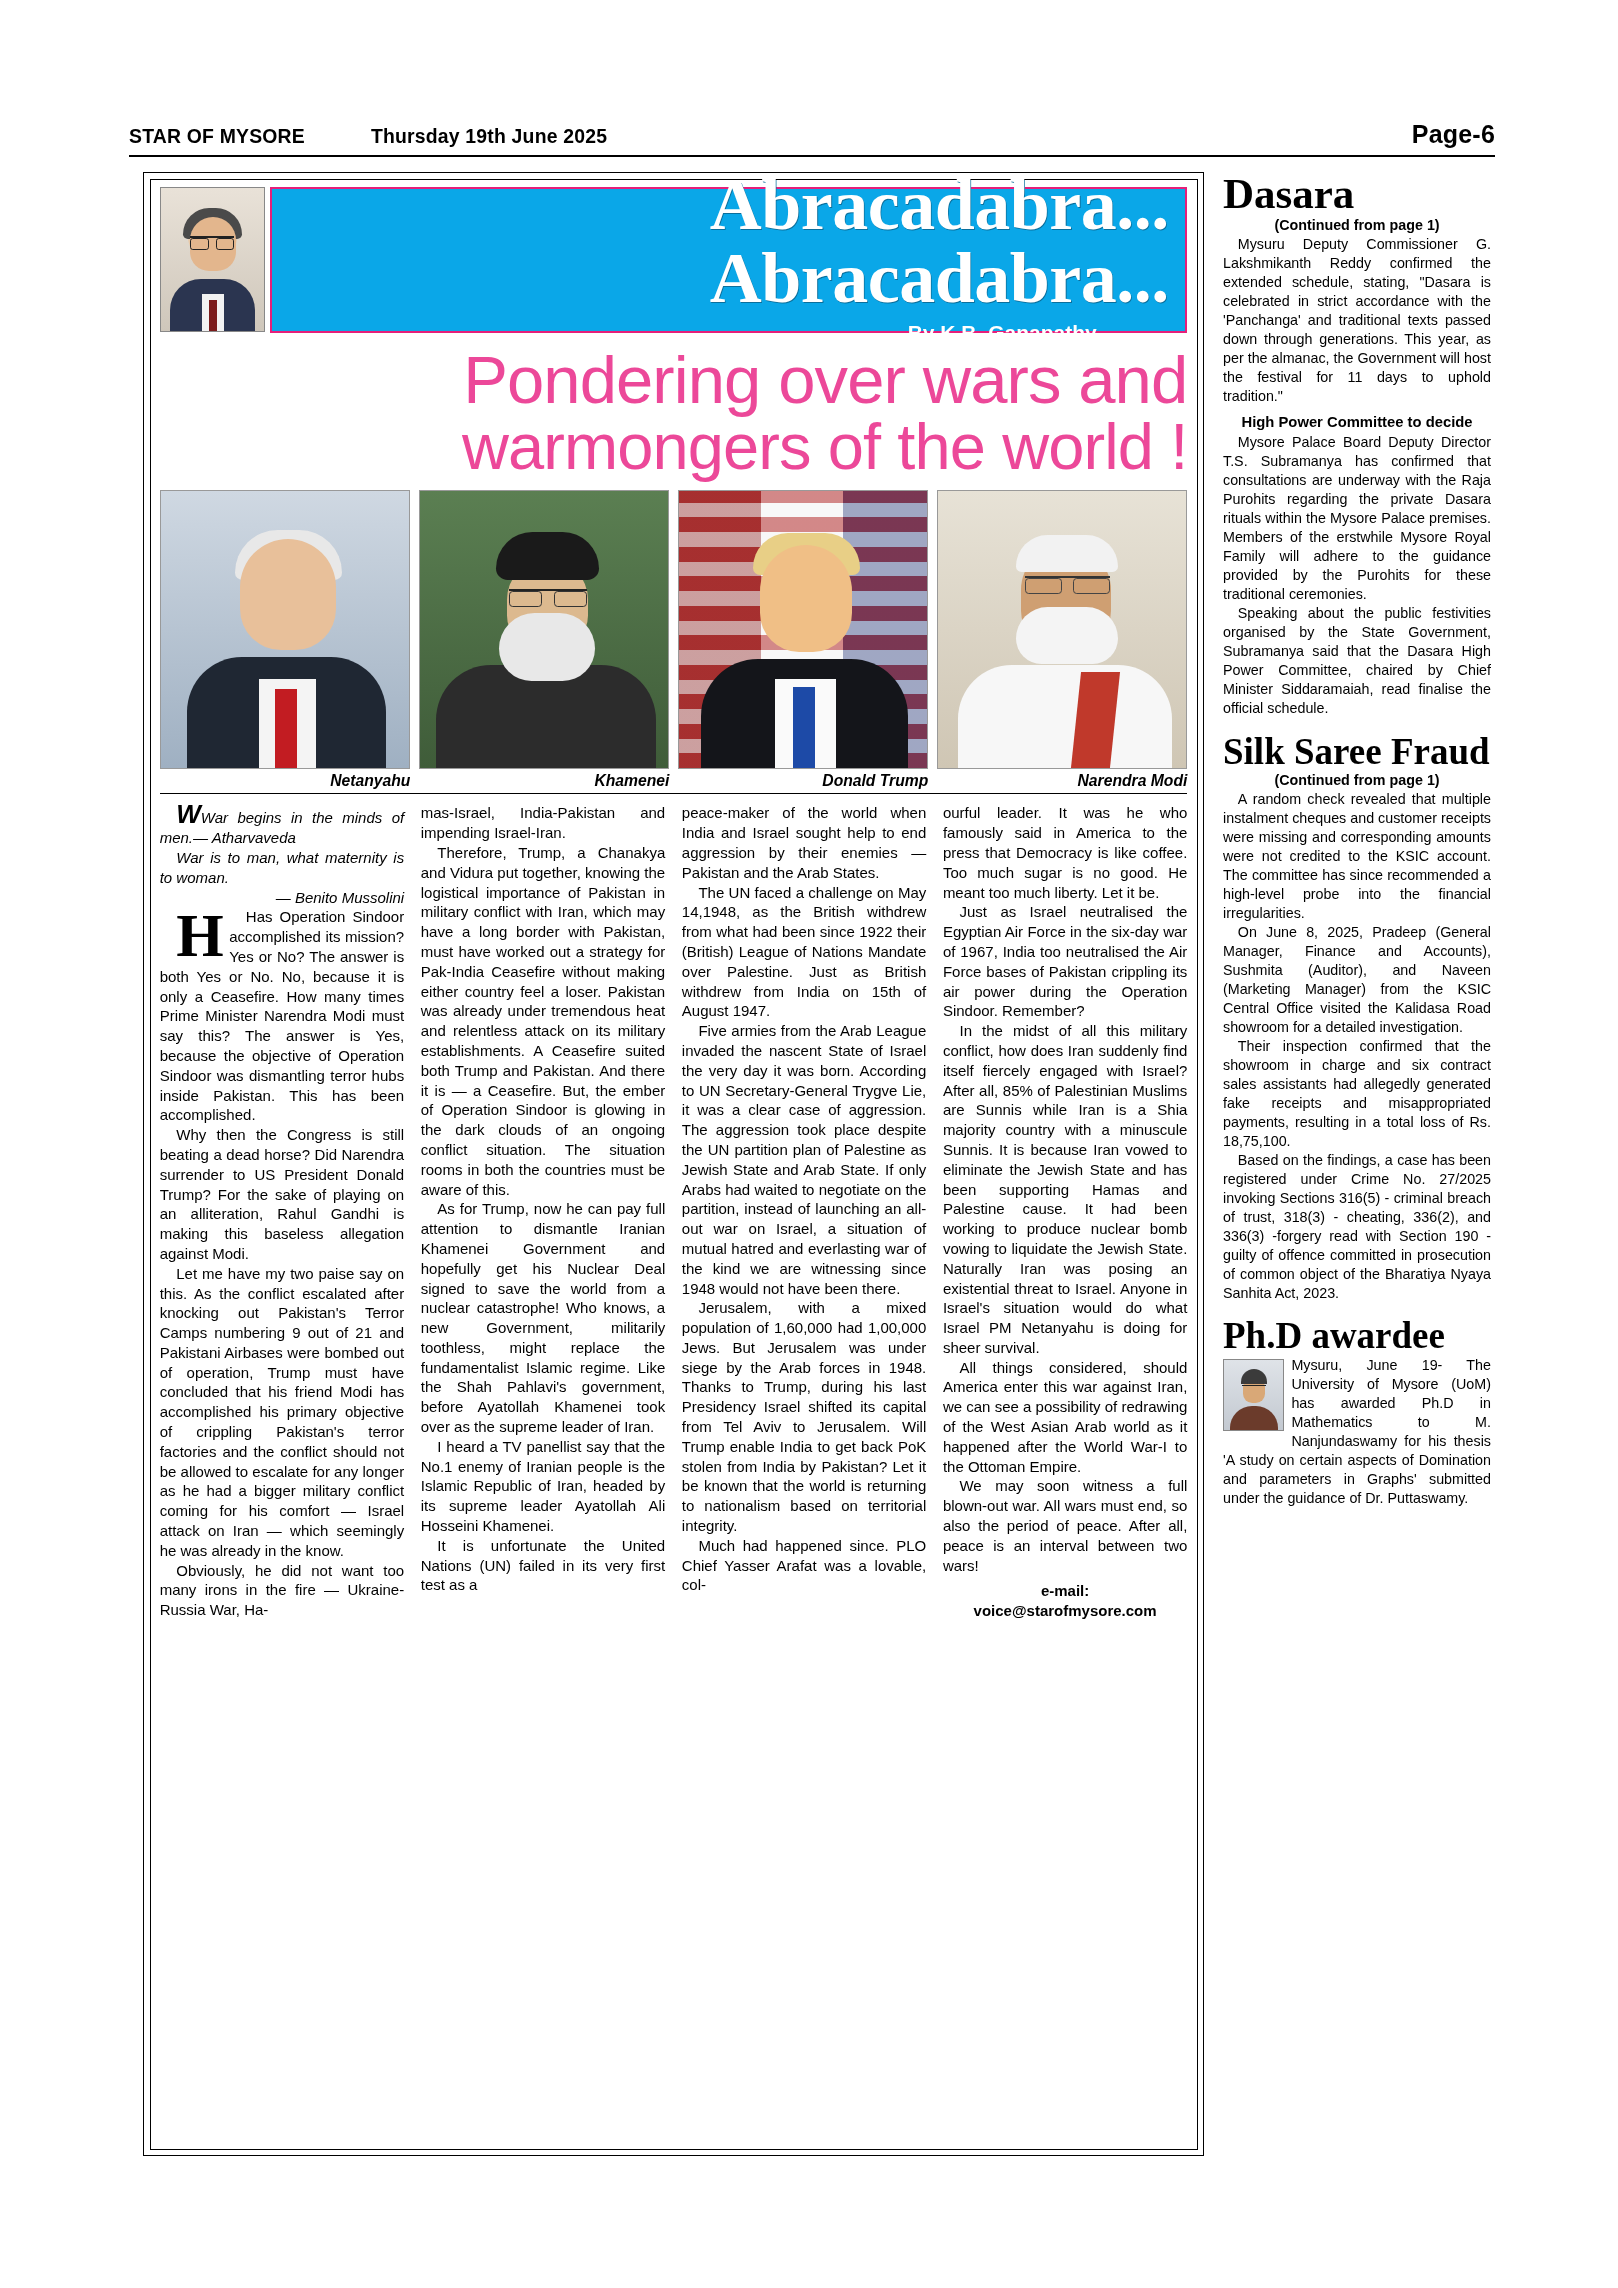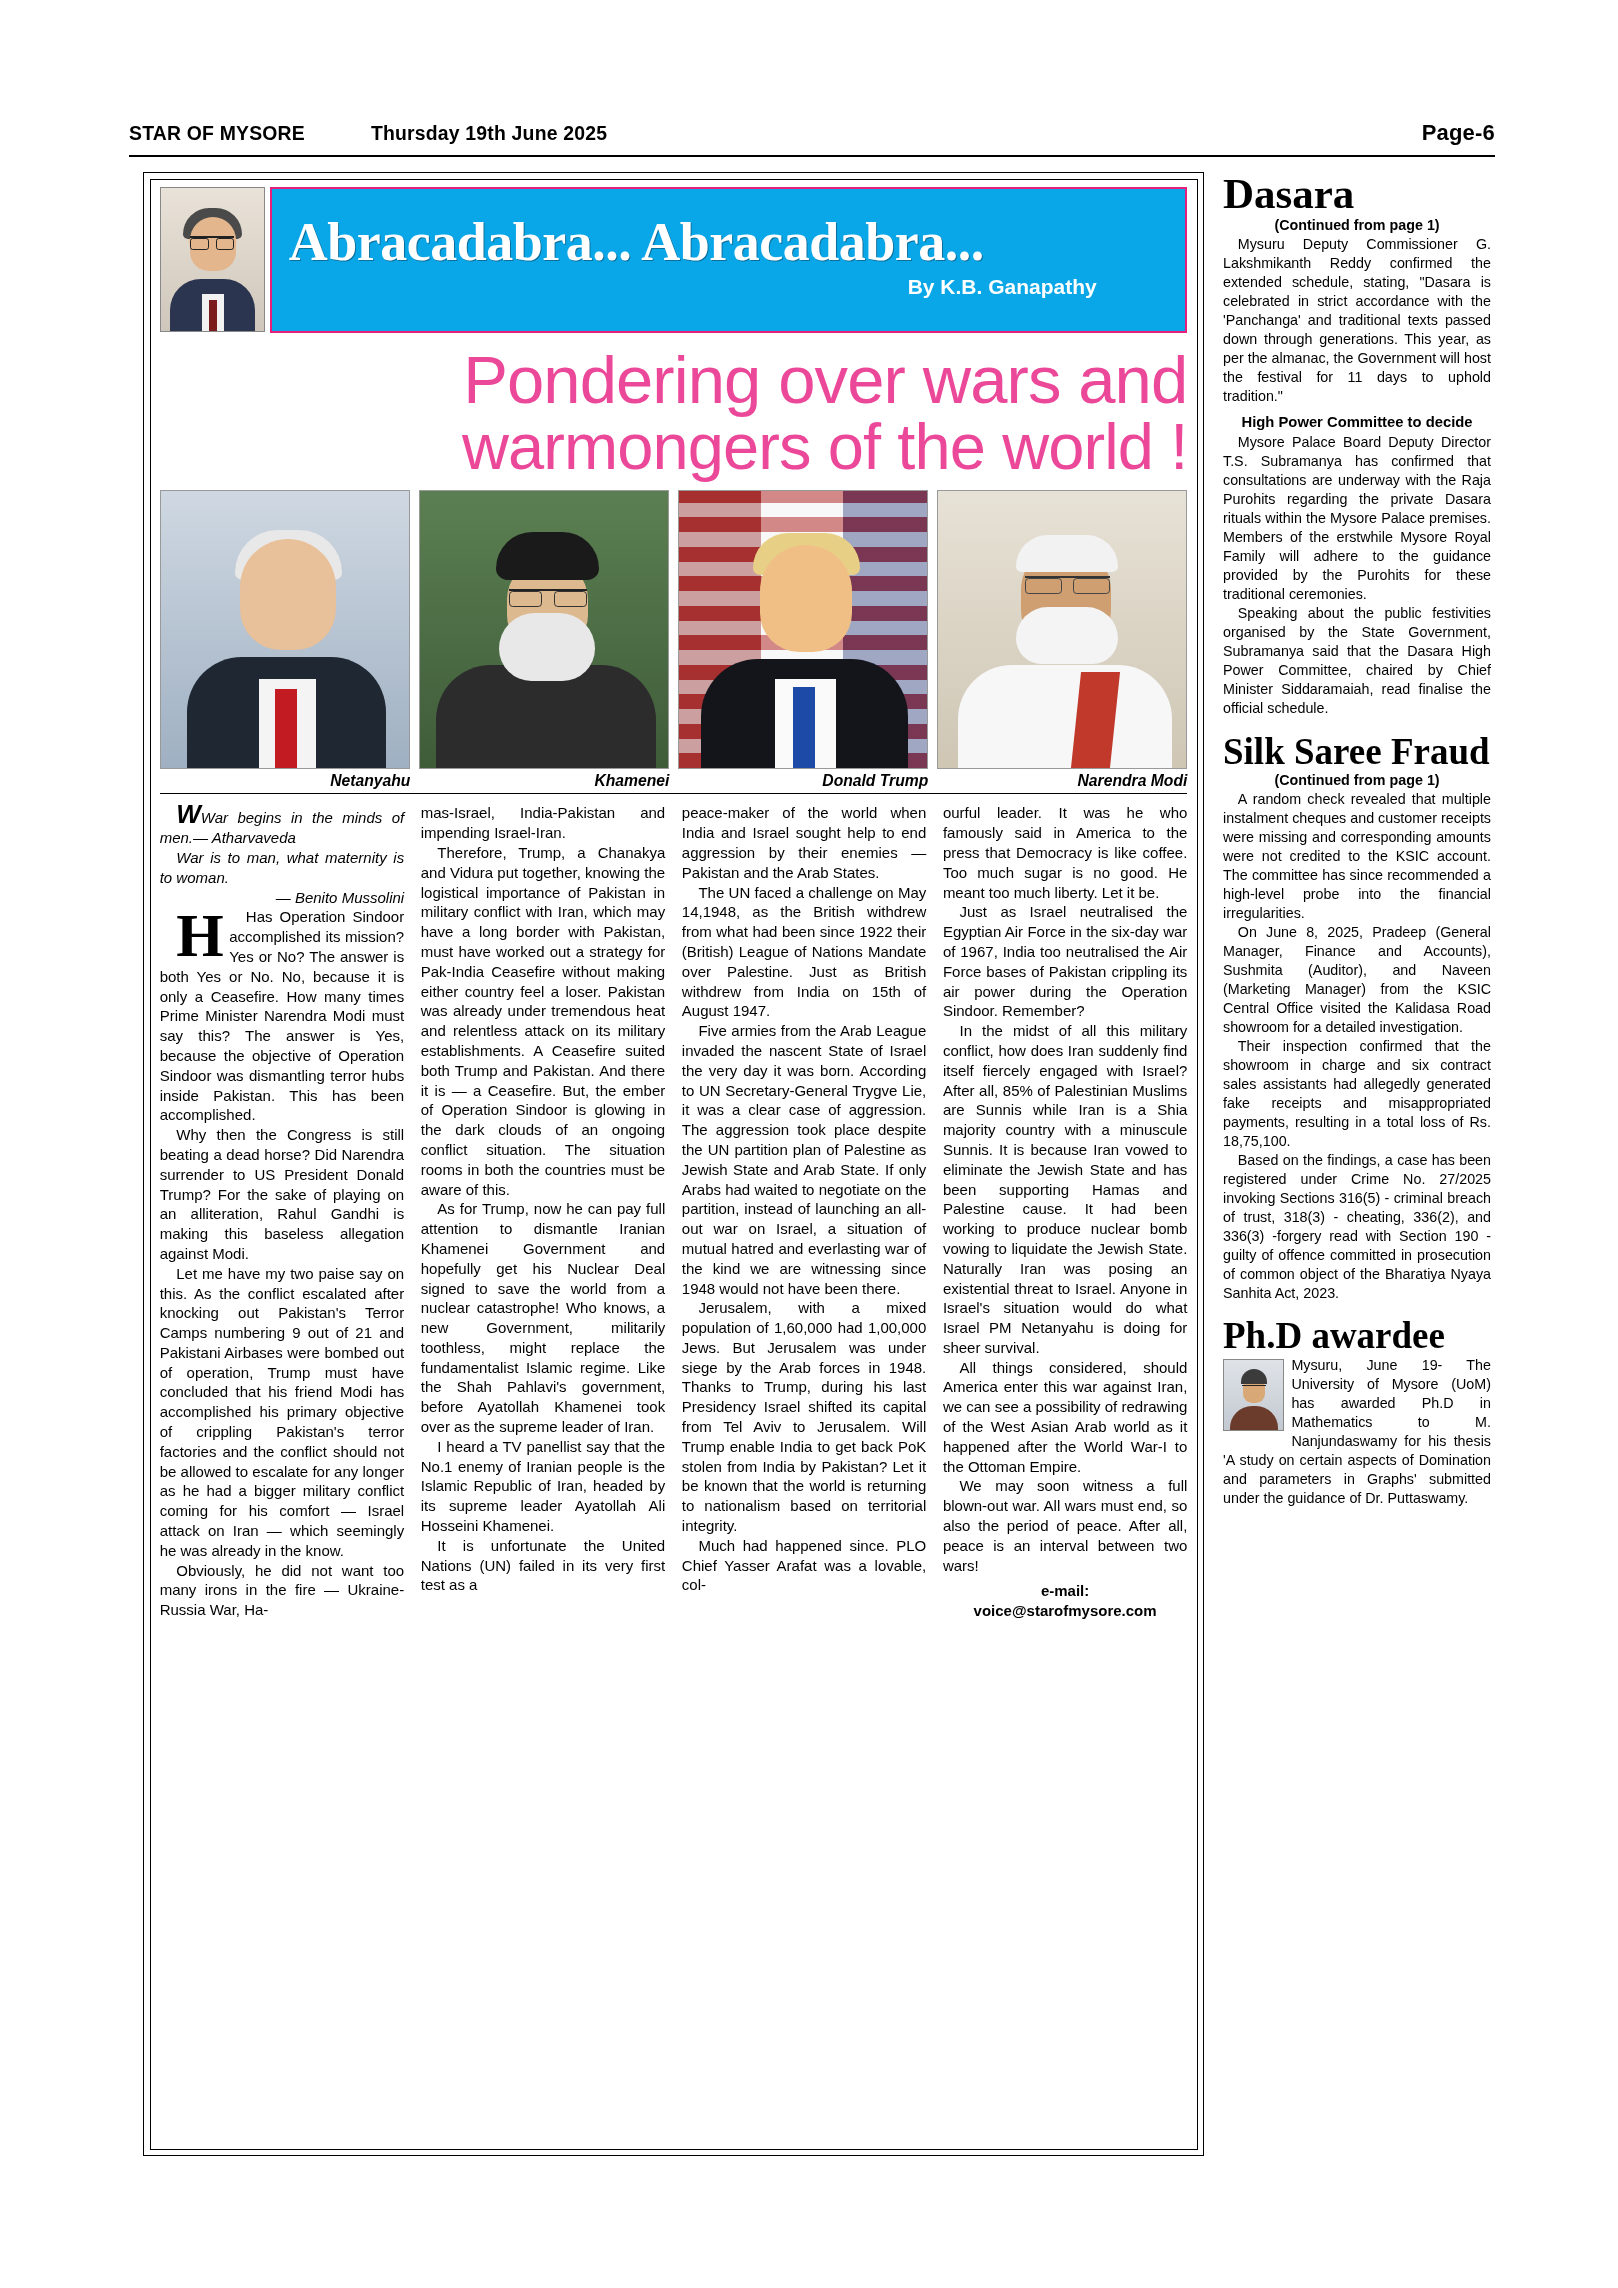--- a/index.html
+++ b/index.html
@@ -31,21 +31,21 @@
     top: 120px;
     width: 1366px;
     display: flex;
     justify-content: space-between;
     align-items: baseline;
     font-weight: bold;
     font-size: 19.4px;
     letter-spacing: 0.2px;
   }
   .masthead .m-left { display: flex; gap: 66px; }
-  .masthead .m-right { font-size: 22px; }
+  .masthead .m-right { font-size: 25px; }
   .rule-top {
     position: absolute;
     left: 129px;
     top: 155px;
     width: 1366px;
     height: 1.8px;
     background: #000;
   }
 
   
@@ -129,23 +129,23 @@
     background: #0aa7e8;
     position: relative;
     display: flex;
     flex-direction: column;
     justify-content: center;
     padding: 3.7px 16.6px 9.2px 16.6px;
     box-sizing: border-box;
   }
   .title-box .abra {
     color: #ffffff;
-    font-size: 54px;
-    font-weight: bold;
-    text-align: left;
+    font-size: 72px;
+    font-weight: bold;
+    text-align: right;
     letter-spacing: -0.5px;
     text-shadow: 0.9px 0.9px 0 #0b6f9c;
     line-height: 1.02;
     font-family: "Liberation Serif", serif;
   }
   .title-box .byline {
     color: #ffffff;
     font-size: 21px;
     font-weight: bold;
     text-align: right;

